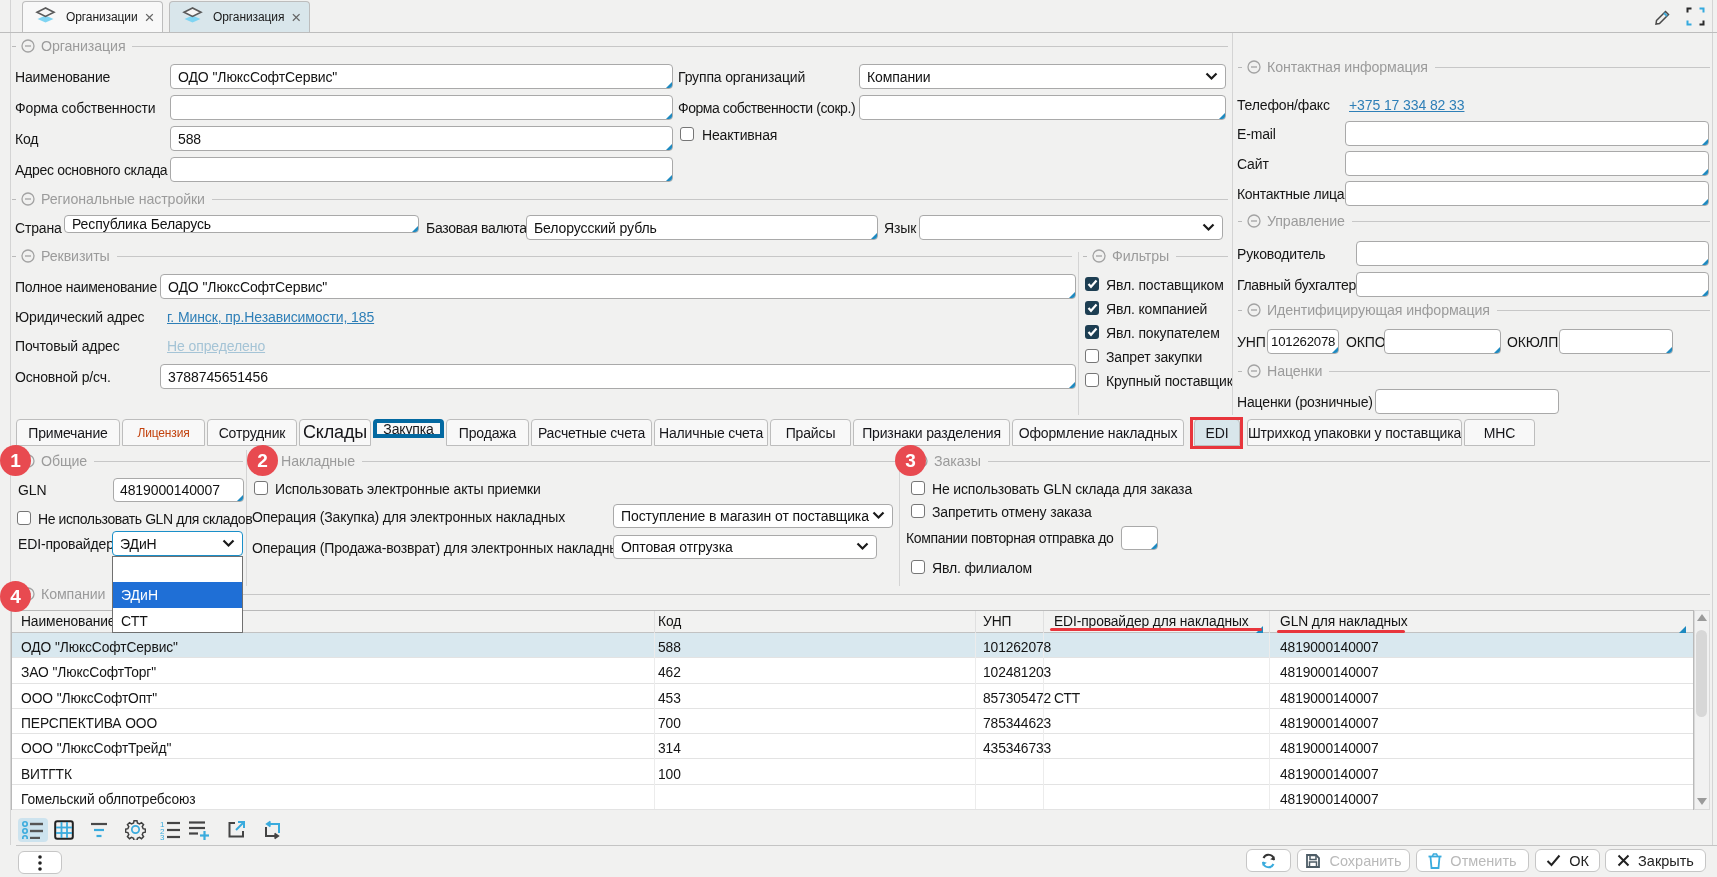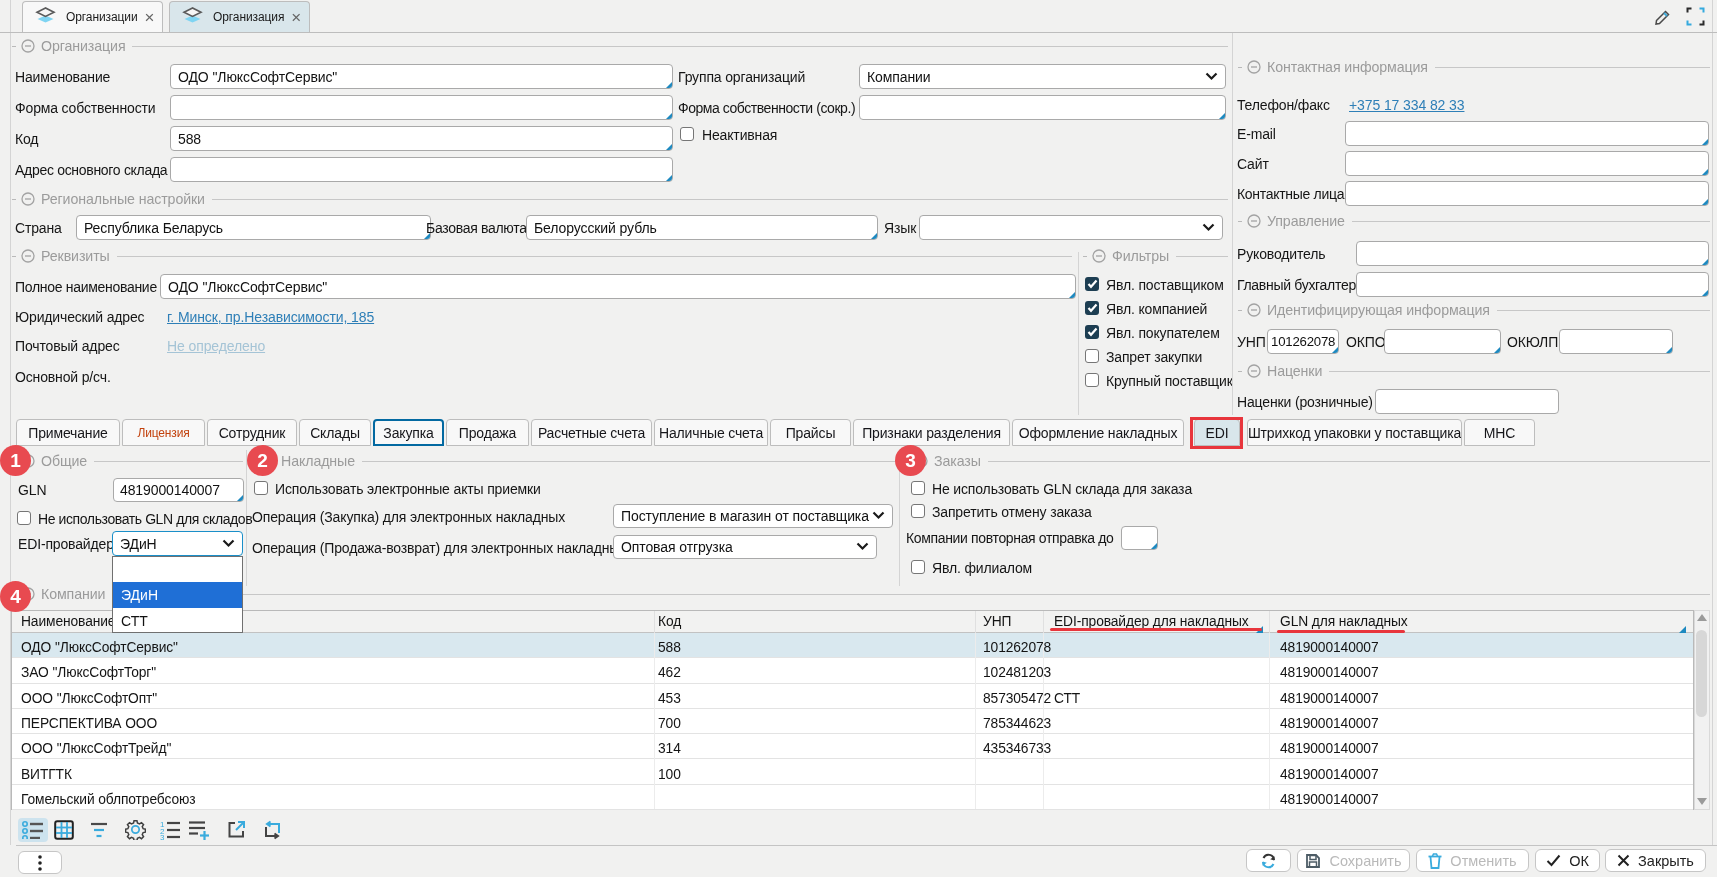--- a/index.html
+++ b/index.html
@@ -88,21 +88,21 @@
 <div class="leg" style="left:12px;top:192px;width:1216px">
       <span class="d"></span>
       <svg width="14" height="14" viewBox="0 0 14 14">
         <circle cx="7" cy="7" r="6" fill="none" stroke="#a3a3a3" stroke-width="1.3"></circle>
         <line x1="4" y1="7" x2="10" y2="7" stroke="#a3a3a3" stroke-width="1.3"></line>
       </svg>
       <span class="t">Региональные настройки</span>
       <span class="ln"></span>
     </div>
 <div class="lbl" style="left:15px;top:221px">Страна</div>
-<div class="inp tri" style="left:76px;top:215px;width:355px;height:25px">Республика Беларусь</div>
+<div class="inp tri" style="left:64px;top:215px;width:355px;height:18px">Республика Беларусь</div>
 <div class="lbl" style="left:426px;top:221px;letter-spacing:-0.3px">Базовая валюта</div>
 <div class="inp tri" style="left:526px;top:215px;width:352px;height:25px">Белорусский рубль</div>
 <div class="lbl" style="left:884px;top:221px">Язык</div>
 <div class="sel" style="left:919px;top:215px;width:304px;height:25px">
       <svg width="13" height="9" viewBox="0 0 13 9">
         <path d="M1.5 1.5 L6.5 6.5 L11.5 1.5" fill="none" stroke="#1a1a1a" stroke-width="2.2"></path>
       </svg>
     </div>
 <div class="leg" style="left:12px;top:249px;width:1060px">
       <span class="d"></span>
@@ -113,20 +113,21 @@
       <span class="t">Реквизиты</span>
       <span class="ln"></span>
     </div>
 <div class="lbl" style="left:15px;top:280px;letter-spacing:-0.3px">Полное наименование</div>
 <div class="inp tri" style="left:160px;top:274px;width:916px;height:25px">ОДО "ЛюксСофтСервис"</div>
 <div class="lbl" style="left:15px;top:310px">Юридический адрес</div>
 <div class="link" style="left:167px;top:310px">г. Минск, пр.Независимости, 185</div>
 <div class="lbl" style="left:15px;top:339px">Почтовый адрес</div>
 <div class="link" style="left:167px;top:339px;color:#a5c4d6">Не определено</div>
 <div class="lbl" style="left:15px;top:370px">Основной р/сч.</div>
+<div class="inp tri" style="left:160px;top:364px;width:916px;height:25px">3788745651456</div>
 <div class="vline" style="left:1078px;top:252px;height:163px"></div>
 <div class="leg" style="left:1083px;top:249px;width:145px">
       <span class="d"></span>
       <svg width="14" height="14" viewBox="0 0 14 14">
         <circle cx="7" cy="7" r="6" fill="none" stroke="#a3a3a3" stroke-width="1.3"></circle>
         <line x1="4" y1="7" x2="10" y2="7" stroke="#a3a3a3" stroke-width="1.3"></line>
       </svg>
       <span class="t">Фильтры</span>
       <span class="ln"></span>
     </div>
@@ -207,22 +208,22 @@
       </svg>
       <span class="t">Наценки</span>
       <span class="ln"></span>
     </div>
 <div class="lbl" style="left:1237px;top:395px">Наценки (розничные)</div>
 <div class="inp" style="left:1375px;top:389px;width:184px;height:25px"></div>
 
 <div style="position:absolute;left:16px;top:419px;width:104px;height:27px;background:#f8f8f8;border:1px solid #bdbdbd;border-radius:4px 4px 0 0;display:flex;align-items:center;justify-content:center;font-size:14px;letter-spacing:-0.15px;white-space:nowrap;overflow:hidden;color:#16161a">Примечание</div>
 <div style="position:absolute;left:122px;top:419px;width:83px;height:27px;background:#f8f8f8;border:1px solid #bdbdbd;border-radius:4px 4px 0 0;display:flex;align-items:center;justify-content:center;font-size:12px;letter-spacing:-0.15px;white-space:nowrap;overflow:hidden;color:#c2410c">Лицензия</div>
 <div style="position:absolute;left:207px;top:419px;width:90px;height:27px;background:#f8f8f8;border:1px solid #bdbdbd;border-radius:4px 4px 0 0;display:flex;align-items:center;justify-content:center;font-size:14px;letter-spacing:-0.15px;white-space:nowrap;overflow:hidden;color:#16161a">Сотрудник</div>
-<div style="position:absolute;left:299px;top:419px;width:72px;height:27px;background:#f8f8f8;border:1px solid #bdbdbd;border-radius:4px 4px 0 0;display:flex;align-items:center;justify-content:center;font-size:14px;letter-spacing:-0.15px;white-space:nowrap;overflow:hidden;color:#16161a">Склады</div>
-<div style="position:absolute;left:373px;top:419px;width:71px;height:27px;background:#f8f8f8;border:2px solid #0369a1;border-radius:4px 4px 0 0;display:flex;align-items:center;justify-content:center;font-size:14px;letter-spacing:-0.15px;white-space:nowrap;overflow:hidden;color:#16161a">Закупка</div>
+<div style="position:absolute;left:299px;top:419px;width:72px;height:27px;background:#f8f8f8;border:1px solid #bdbdbd;border-radius:4px 4px 0 0;display:flex;align-items:center;justify-content:center;font-size:18px;letter-spacing:-0.15px;white-space:nowrap;overflow:hidden;color:#16161a">Склады</div>
+<div style="position:absolute;left:373px;top:419px;width:71px;height:19px;background:#f8f8f8;border:4px solid #0369a1;border-radius:4px 4px 0 0;display:flex;align-items:center;justify-content:center;font-size:14px;letter-spacing:-0.15px;white-space:nowrap;overflow:hidden;color:#16161a">Закупка</div>
 <div style="position:absolute;left:446px;top:419px;width:83px;height:27px;background:#f8f8f8;border:1px solid #bdbdbd;border-radius:4px 4px 0 0;display:flex;align-items:center;justify-content:center;font-size:14px;letter-spacing:-0.15px;white-space:nowrap;overflow:hidden;color:#16161a">Продажа</div>
 <div style="position:absolute;left:531px;top:419px;width:121px;height:27px;background:#f8f8f8;border:1px solid #bdbdbd;border-radius:4px 4px 0 0;display:flex;align-items:center;justify-content:center;font-size:14px;letter-spacing:-0.15px;white-space:nowrap;overflow:hidden;color:#16161a">Расчетные счета</div>
 <div style="position:absolute;left:654px;top:419px;width:114px;height:27px;background:#f8f8f8;border:1px solid #bdbdbd;border-radius:4px 4px 0 0;display:flex;align-items:center;justify-content:center;font-size:14px;letter-spacing:-0.15px;white-space:nowrap;overflow:hidden;color:#16161a">Наличные счета</div>
 <div style="position:absolute;left:770px;top:419px;width:81px;height:27px;background:#f8f8f8;border:1px solid #bdbdbd;border-radius:4px 4px 0 0;display:flex;align-items:center;justify-content:center;font-size:14px;letter-spacing:-0.15px;white-space:nowrap;overflow:hidden;color:#16161a">Прайсы</div>
 <div style="position:absolute;left:853px;top:419px;width:157px;height:27px;background:#f8f8f8;border:1px solid #bdbdbd;border-radius:4px 4px 0 0;display:flex;align-items:center;justify-content:center;font-size:14px;letter-spacing:-0.15px;white-space:nowrap;overflow:hidden;color:#16161a">Признаки разделения</div>
 <div style="position:absolute;left:1012px;top:419px;width:172px;height:27px;background:#f8f8f8;border:1px solid #bdbdbd;border-radius:4px 4px 0 0;display:flex;align-items:center;justify-content:center;font-size:14px;letter-spacing:-0.15px;white-space:nowrap;overflow:hidden;color:#16161a">Оформление накладных</div>
 <div style="position:absolute;left:1194px;top:419px;width:46px;height:27px;background:#d9e6eb;border:1px solid #bdbdbd;border-radius:4px 4px 0 0;display:flex;align-items:center;justify-content:center;font-size:14px;letter-spacing:-0.15px;white-space:nowrap;overflow:hidden;color:#16161a">EDI</div>
 <div style="position:absolute;left:1247px;top:419px;width:215px;height:27px;background:#f8f8f8;border:1px solid #bdbdbd;border-radius:4px 4px 0 0;display:flex;align-items:center;justify-content:center;font-size:14px;letter-spacing:-0.15px;white-space:nowrap;overflow:hidden;color:#16161a">Штрихкод упаковки у поставщика</div>
 <div style="position:absolute;left:1464px;top:419px;width:71px;height:27px;background:#f8f8f8;border:1px solid #bdbdbd;border-radius:4px 4px 0 0;display:flex;align-items:center;justify-content:center;font-size:14px;letter-spacing:-0.15px;white-space:nowrap;overflow:hidden;color:#16161a">МНС</div>
 

